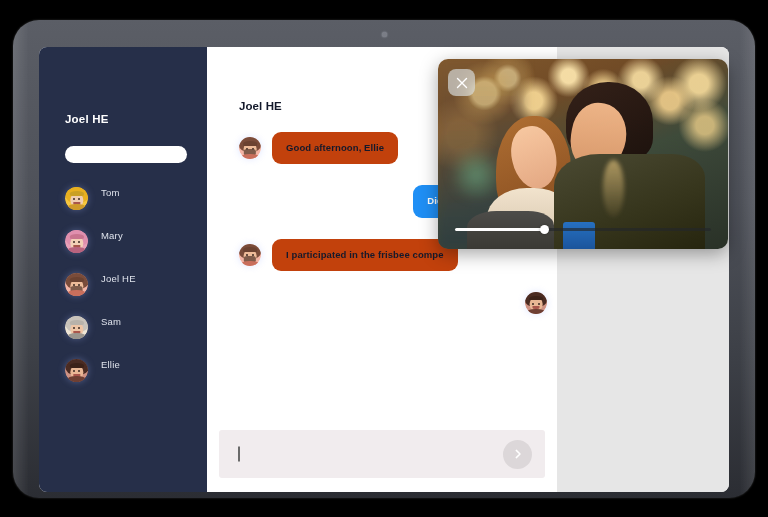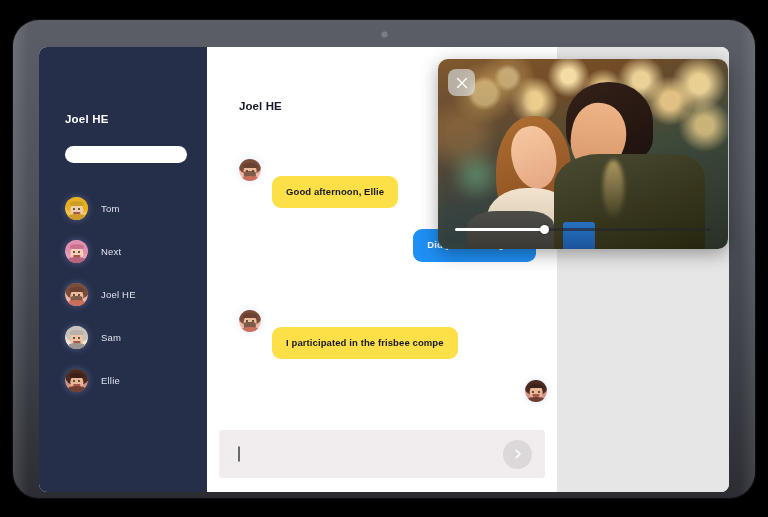--- a/index.html
+++ b/index.html
@@ -120,21 +120,20 @@
     position: absolute;
     left: 0;
     top: 140px;
     right: 0;
     list-style: none;
     margin: 0;
     padding: 0;
   }
   .contact-item {
     display: flex;
-    align-items: center;
     gap: 13px;
     padding: 0 0 0 26px;
     height: 43px;
     cursor: pointer;
   }
   .contact-name {
     color: #dfe3ec;
     font-size: 9.5px;
     font-weight: 400;
     letter-spacing: 0.2px;
@@ -210,24 +209,23 @@
     max-width: 232px;
     border-radius: 9px;
     font-size: 9.5px;
     font-weight: 700;
     line-height: 1.3;
     padding: 10px 14px;
     letter-spacing: 0.1px;
     white-space: nowrap;
   }
   .bubble.in {
-    background: #fde047;
+    background: #c2410c;
     color: #16192b;
     margin-left: 11px;
-    margin-top: 44px;
   }
   .bubble.out {
     background: #1f8ff5;
     color: #ffffff;
     margin-right: 11px;
   }
 
   
   #composer {
     position: absolute;
@@ -460,21 +458,21 @@
           <span class="avatar">
             <span class="av-bg" style="background:#e8a0b8"></span>
             <span class="av-hair" style="background:#e08fae"></span>
             <span class="av-face" style="background:#f3d0b6"></span>
             <span class="av-hair-front" style="background:#c9748f"></span>
             <span class="av-eye l"></span>
               <span class="av-eye r"></span>
             <span class="av-mouth"></span>
             <span class="av-body" style="background:#b9637e"></span>
           </span>
-          <span class="contact-name">Next</span>
+          <span class="contact-name">Mary</span>
         </li>
 
 
         <li class="contact-item">
           <span class="avatar">
             <span class="av-bg" style="background:#f4b5a6"></span>
             <span class="av-hair" style="background:#7a4c3a"></span>
             <span class="av-face" style="background:#edbb99"></span>
             <span class="av-hair-front" style="background:#6b4231"></span>
             <span class="av-eye l"></span>

